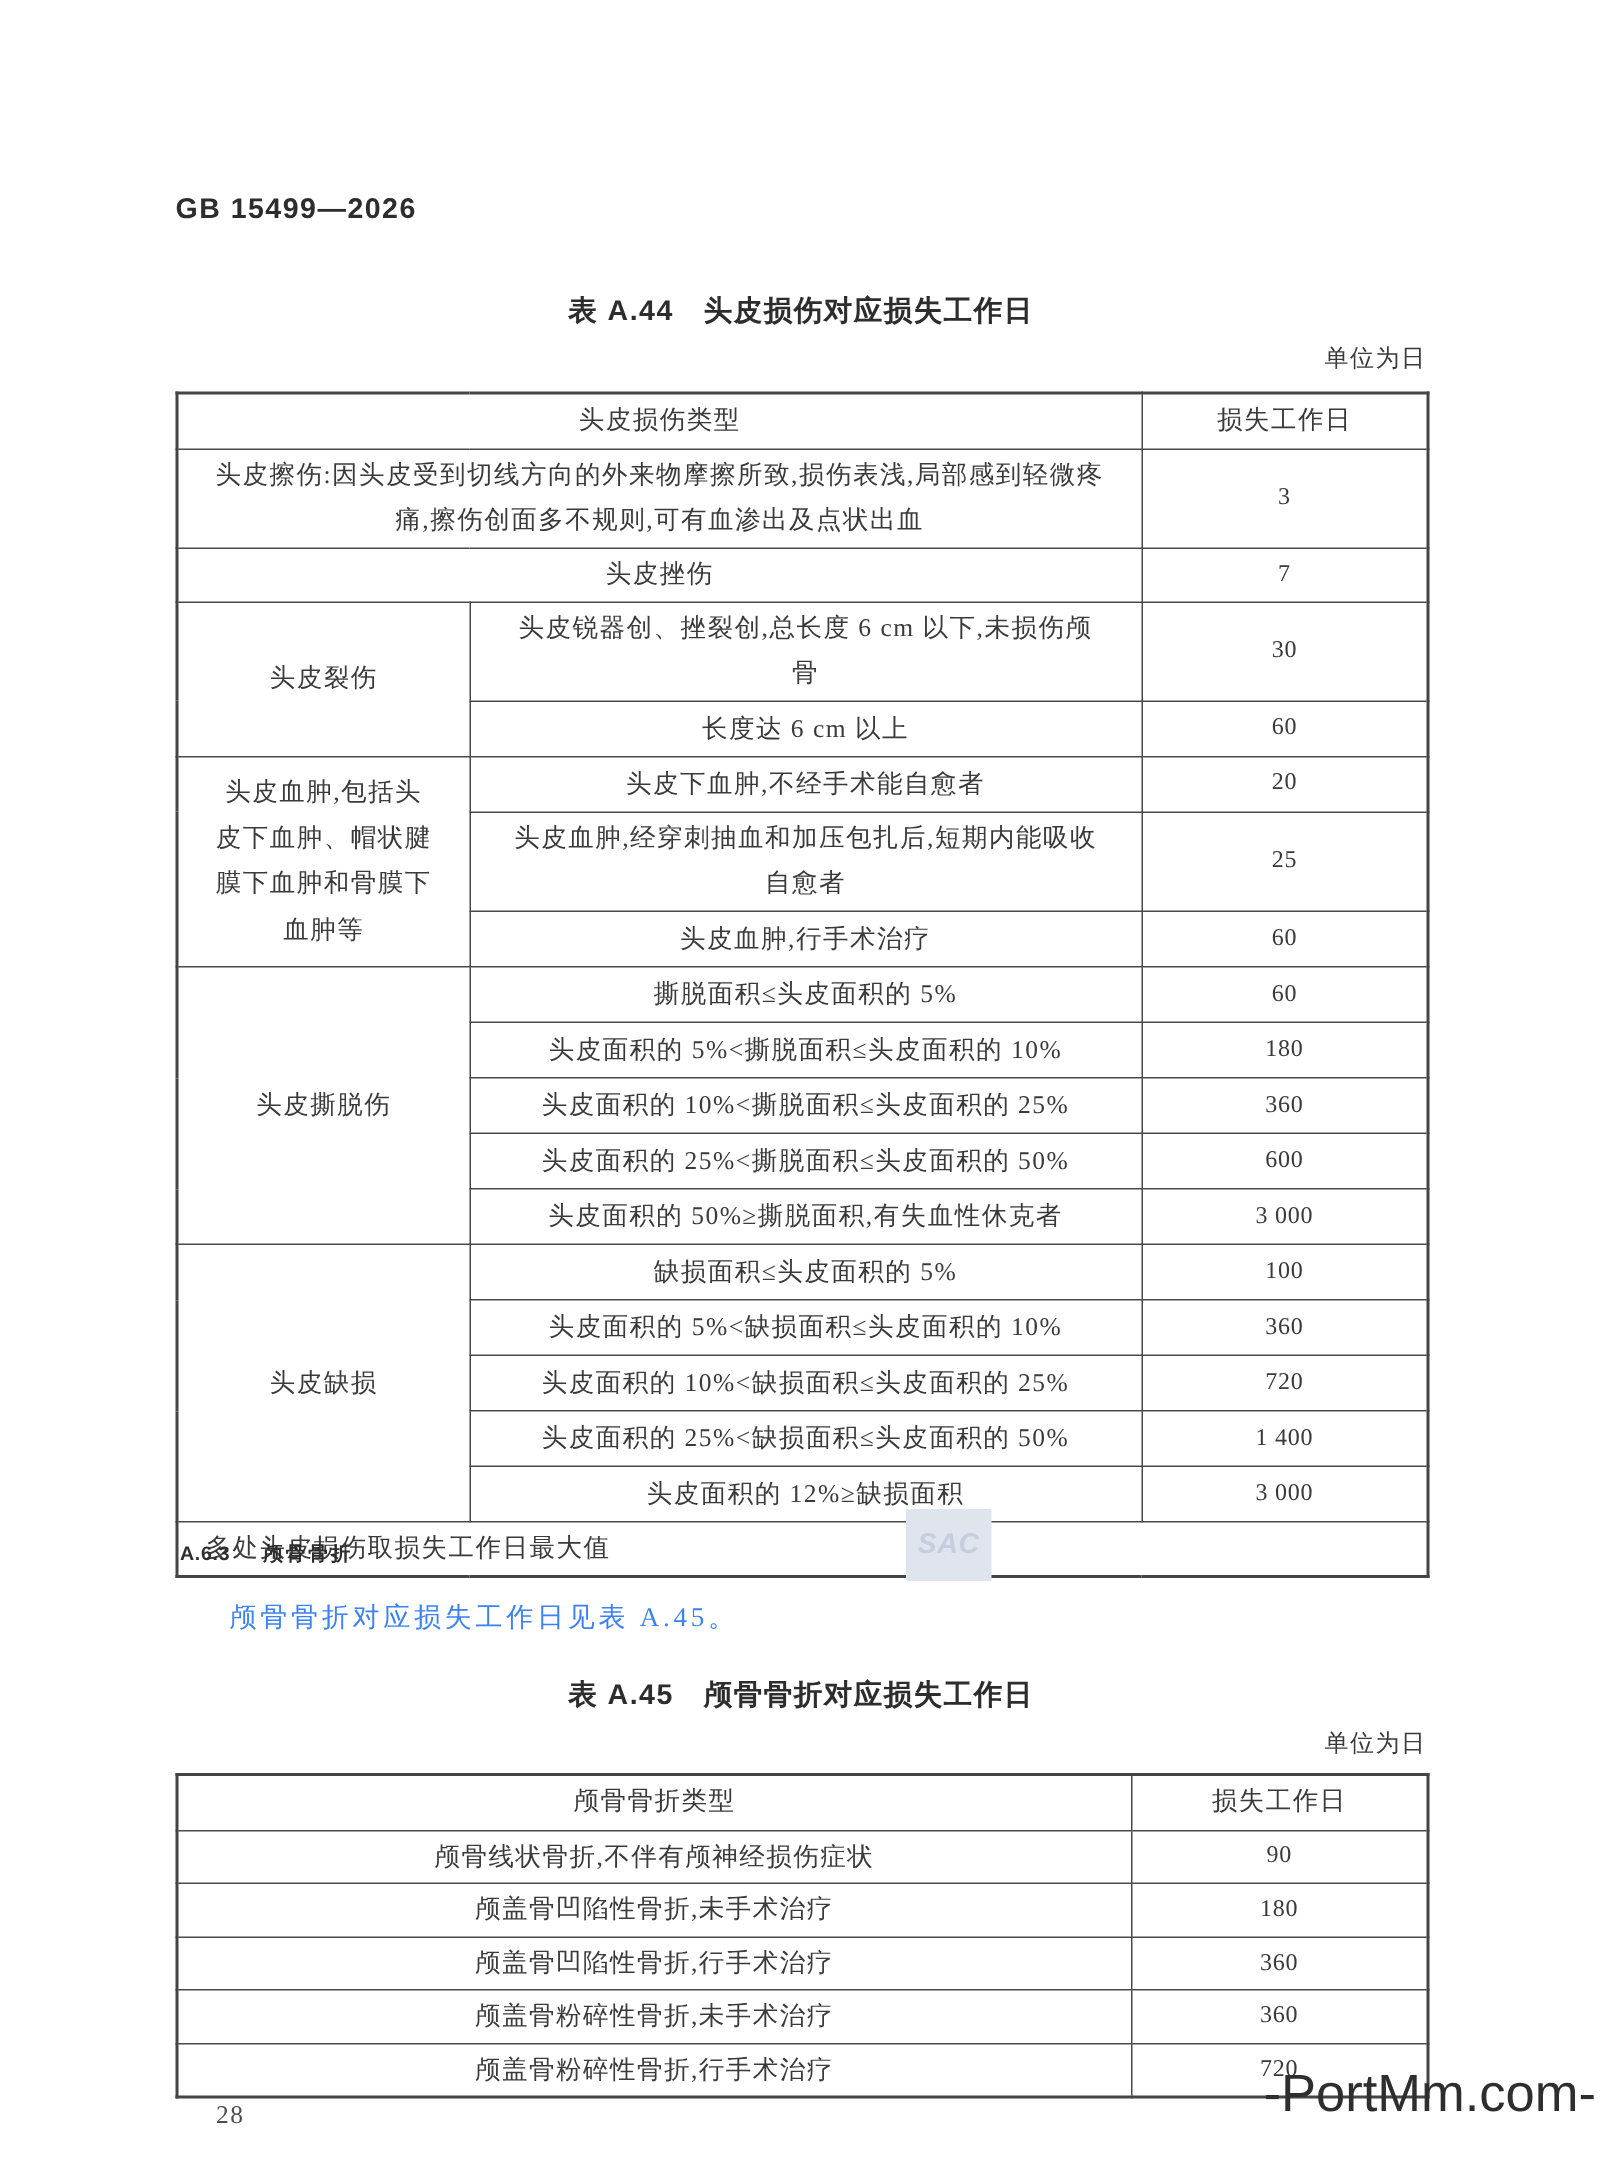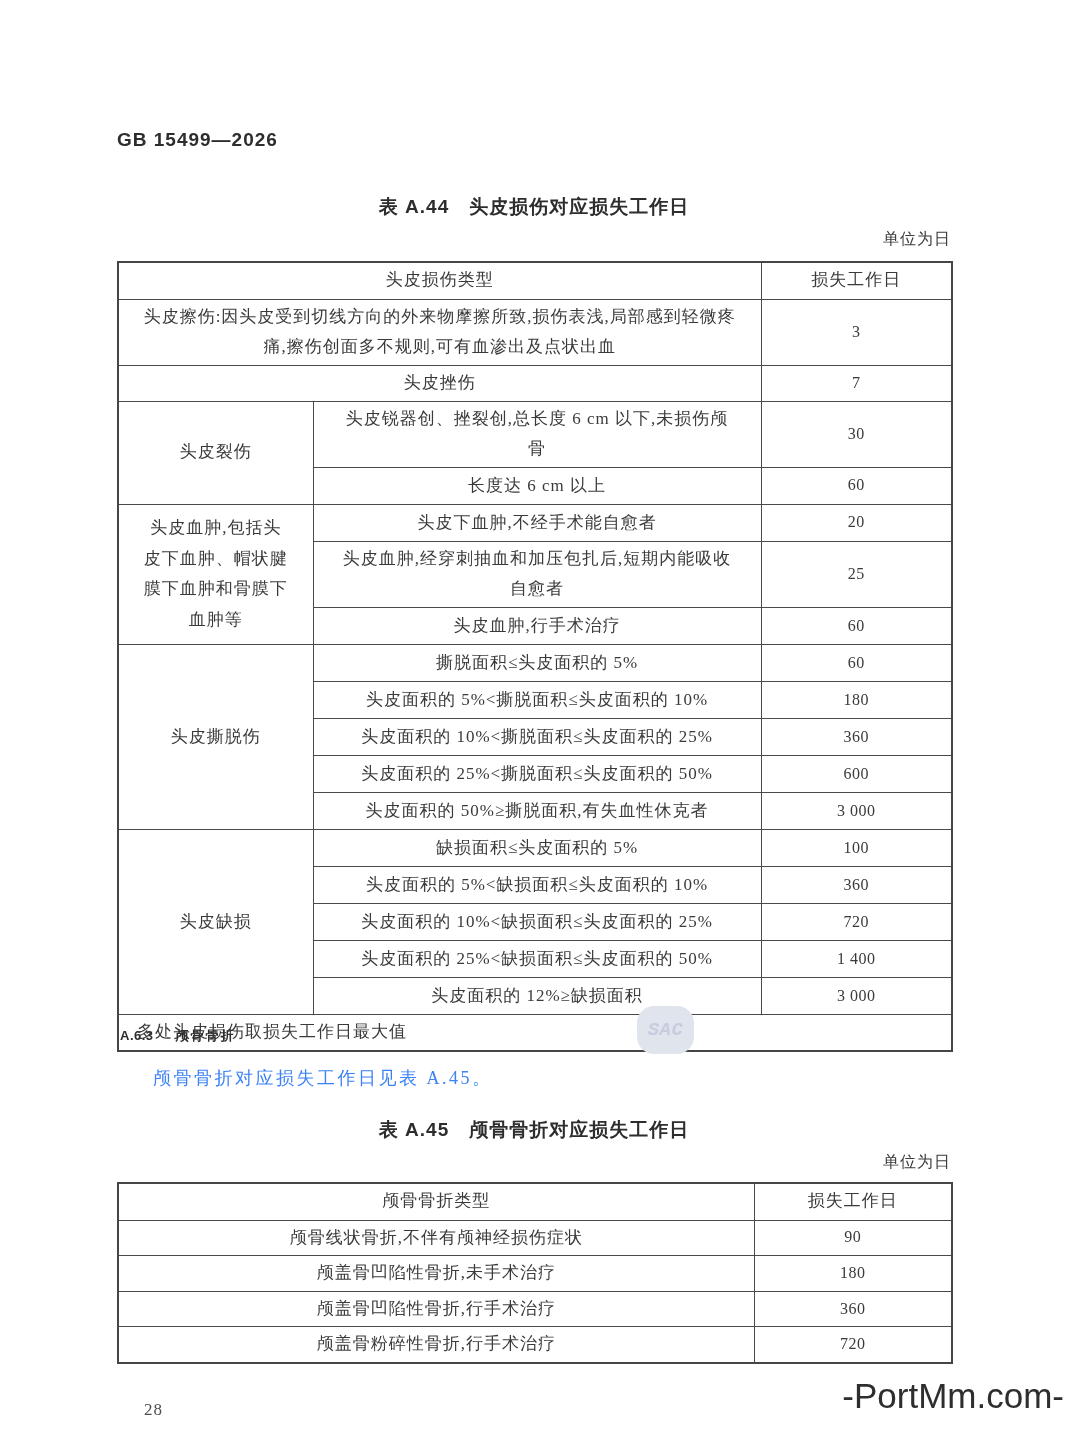--- a/index.html
+++ b/index.html
@@ -43,24 +43,24 @@
     font-family:"Liberation Sans","DejaVu Sans",sans-serif;
     font-weight:bold; font-size:13px; color:#2d2d2d;
   }
   .section-heading .sec-no { margin-right:22px; letter-spacing:0.5px; }
   .section-heading .sec-title { letter-spacing:2px; }
   .body-paragraph {
     position:absolute; left:153px; top:1066px;
     font-size:18px; color:#3b82f6; letter-spacing:2.5px;
   }
   .sac-mark {
-    position:absolute; left:637px; top:1006px; width:57px; height:48px;
-    background:#e0e4ed; border-radius:17px;
+    position:absolute; left:604px; top:1006px; width:57px; height:48px;
+    background:#e0e4ed; border-radius:1px;
     display:flex; align-items:center; justify-content:center;
-    font-family:Liberation Mono, monospace;
+    font-family:Liberation Sans, sans-serif;
     font-weight:bold; font-style:italic; font-size:19px;
     color:#c6cdde; letter-spacing:0.5px;
   }
   .page-number {
     position:absolute; left:144px; top:1400px;
     font-size:17px; color:#4e4e4e; letter-spacing:1px;
   }
   .site-watermark {
     position:absolute; right:16px; top:1376px;
     font-family:"Liberation Sans","DejaVu Sans",sans-serif;
@@ -197,20 +197,24 @@
   </tr>
   <tr style="height:33px">
     <td>颅盖骨凹陷性骨折,未手术治疗</td>
     <td class="num">180</td>
   </tr>
   <tr style="height:33px">
     <td>颅盖骨凹陷性骨折,行手术治疗</td>
     <td class="num">360</td>
   </tr>
   <tr style="height:33px">
+    <td>颅盖骨粉碎性骨折,未手术治疗</td>
+    <td class="num">360</td>
+  </tr>
+  <tr style="height:33px">
     <td>颅盖骨粉碎性骨折,行手术治疗</td>
     <td class="num">720</td>
   </tr>
 </tbody>
   </table>
 
 <div class="page-number">28</div>
 <div class="site-watermark">-PortMm.com-</div>
 
 </body></html>

